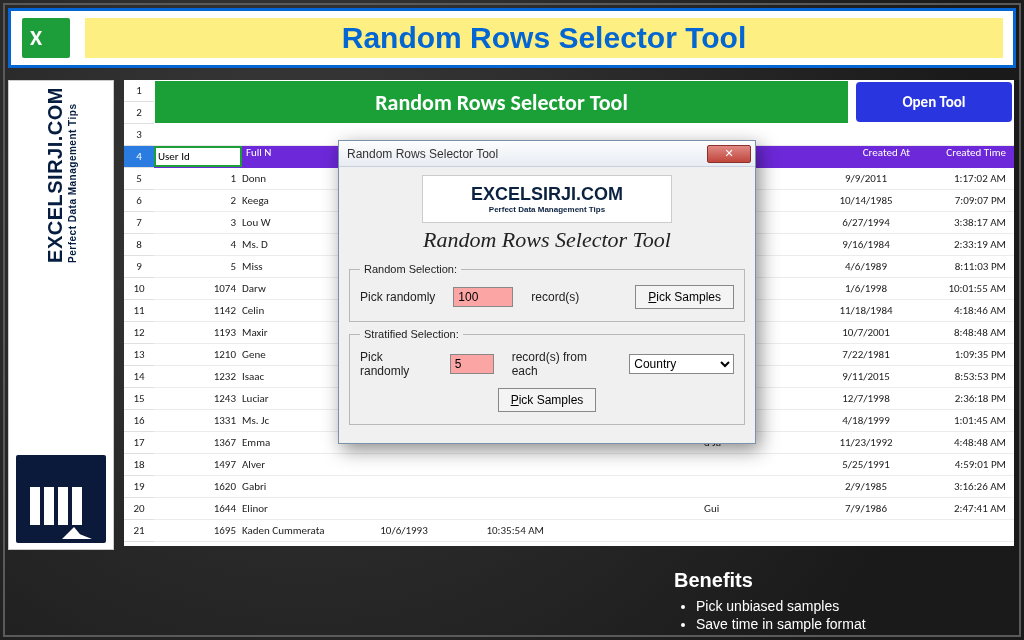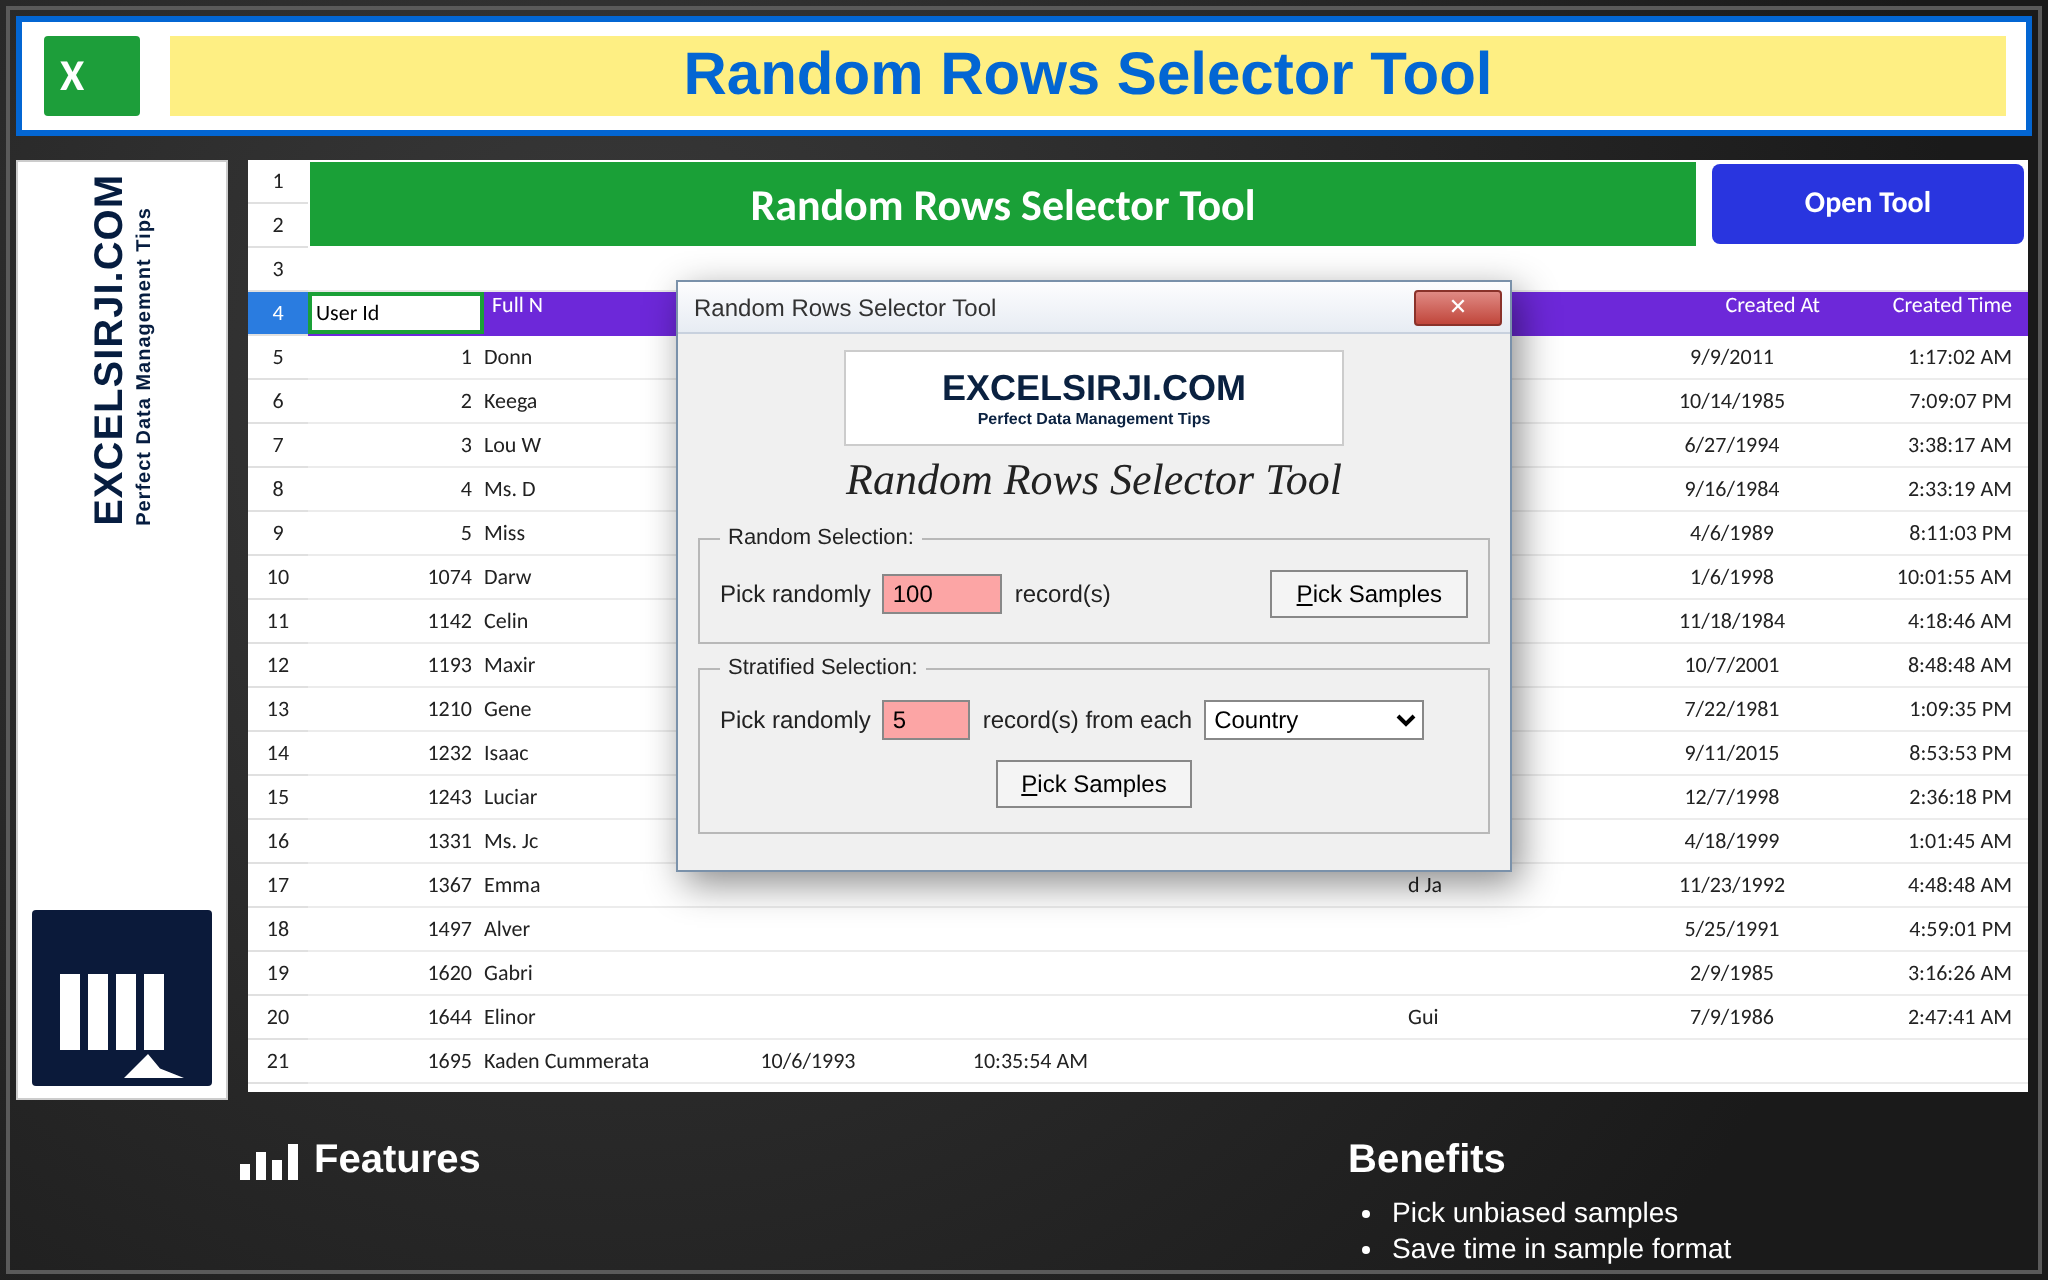--- a/index.html
+++ b/index.html
@@ -138,21 +138,21 @@
   .dlg-logo .s{ color:#0a2140; font-size:8px; font-weight:700; }
   .dlg-h2{
     text-align:center; font-style:italic; font-family:Georgia,serif;
     font-size:22px; color:#222; margin:4px 0 10px;
   }
   fieldset {
     border:1px solid #b8b8b8; margin:6px 0; padding:10px 10px 12px;
     font-size:12px; color:#222;
   }
   legend { font-size:11px; color:#222; padding:0 4px; }
-  .fs-row{ display:flex; align-items:center; gap:6px; }
+  .fs-row{ display:flex; align-items:center; gap:18px; }
   .fs-row input[type=text]{
     height:20px; border:1px solid #888; font-size:12px; padding:0 4px; background:#fca5a5;
   }
   .fs-row select{
     height:20px; border:1px solid #888; font-size:12px; background:#fff;
   }
   .btn {
     height:24px; padding:0 12px; background:#f4f4f4;
     border:1px solid #888; font-size:12px; cursor:pointer;
     display:inline-flex; align-items:center;
@@ -413,29 +413,20 @@
             <span class="ul">P</span>
             <span>ick Samples</span>
           </button>
       </div>
     </fieldset>
   </div>
 </div>
 
 <div class="bottom">
   <div class="col">
-    <h3>
-      <span class="bars">
-        <i style="height:8px"></i>
-          <i style="height:14px"></i>
-          <i style="height:10px"></i>
-          <i style="height:18px"></i>
-      </span>
-      <span>Features</span>
-    </h3>
   </div>
   <div class="col" style="flex:0 0 340px">
     <h3>
         <span>Benefits</span>
       </h3>
     <ul id="benefits-list">
         <li>Pick unbiased samples</li>
         <li>Save time in sample format</li>
       </ul>
   </div>

